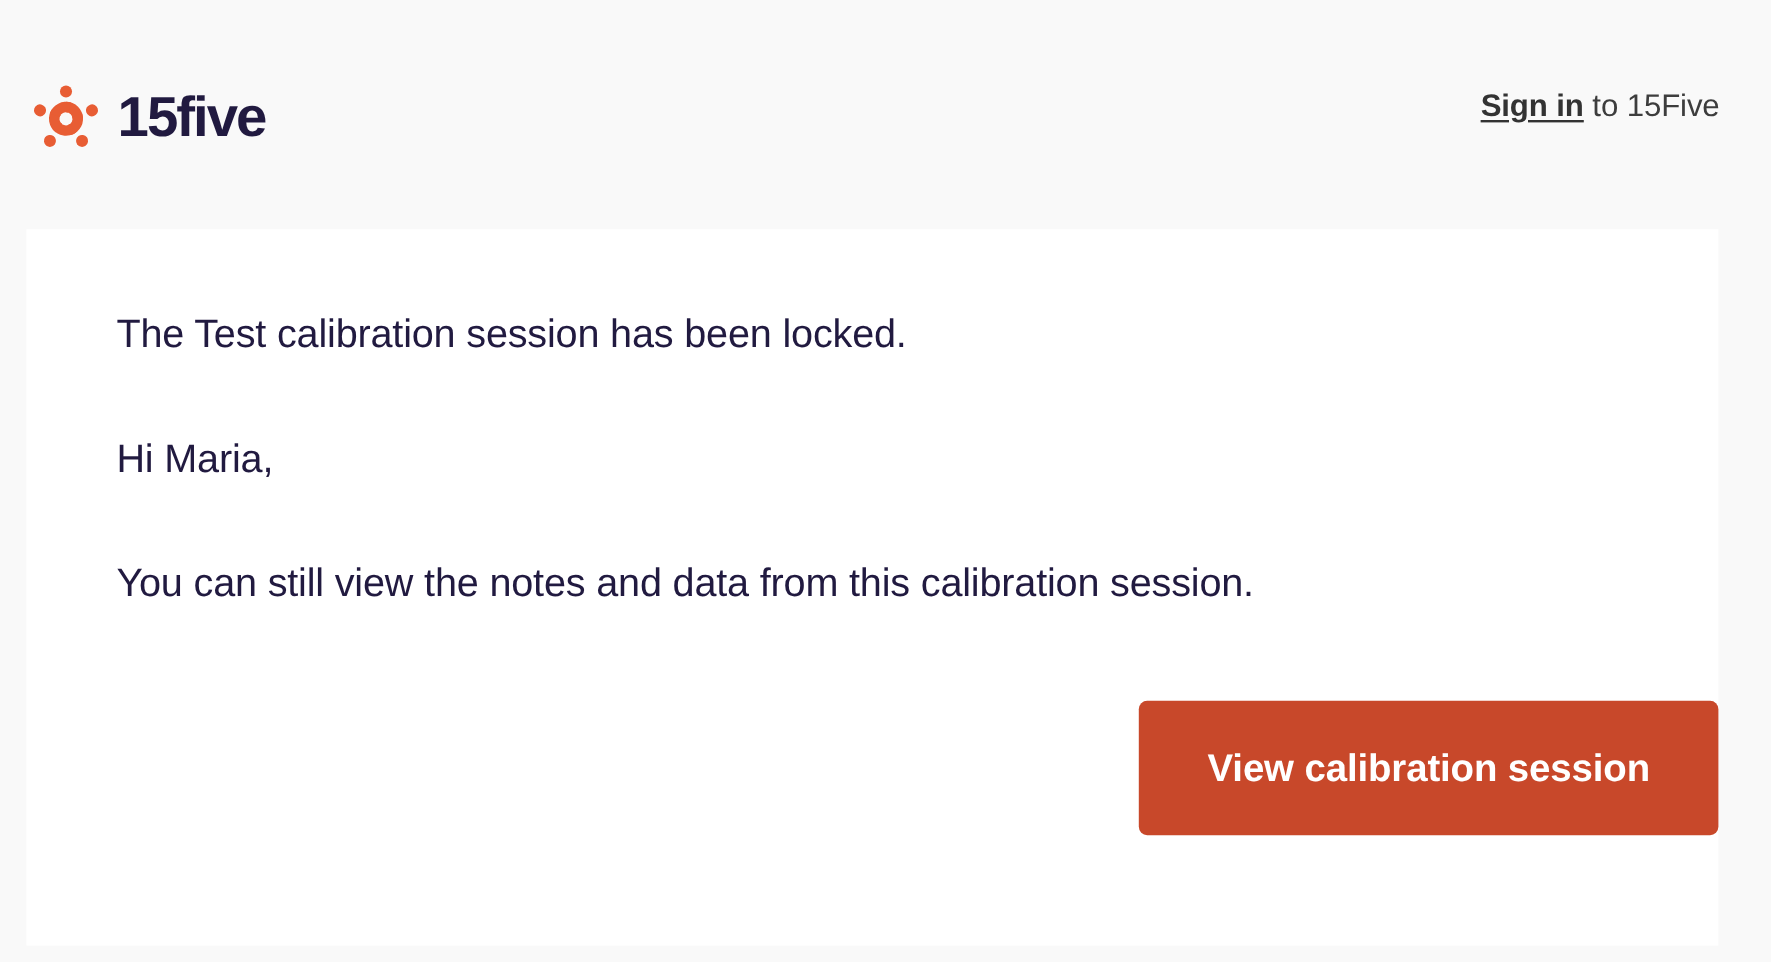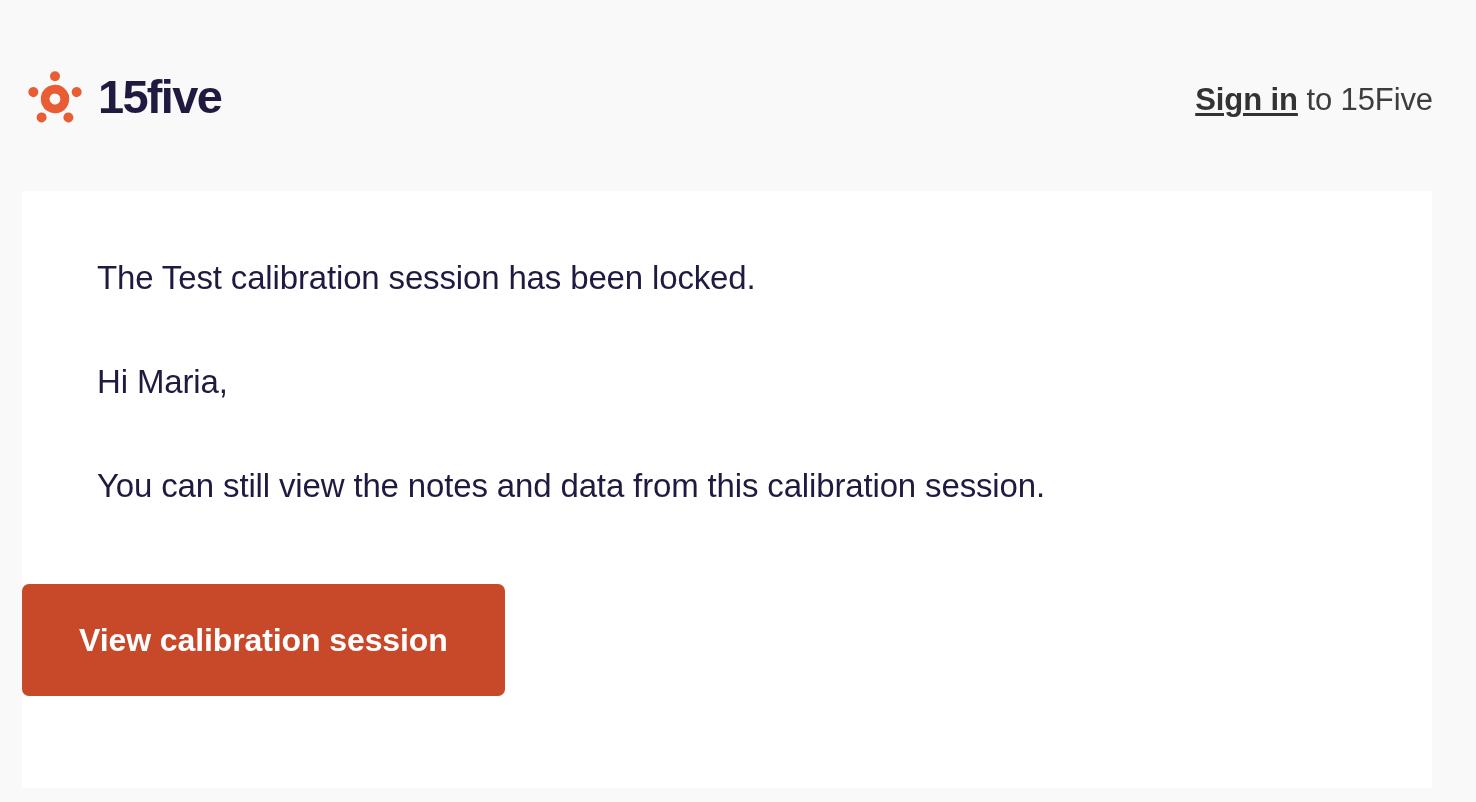--- a/index.html
+++ b/index.html
@@ -50,22 +50,22 @@
   }
 
   .brand-wordmark {
     display: block;
     height: 52px;
   }
 
   .signin-block {
     position: absolute;
     right: 43px;
-    top: 52px;
-    font-size: 31px;
+    top: 40px;
+    font-size: 26px;
     line-height: 40px;
     color: #3d3d3d;
     letter-spacing: -0.1px;
     white-space: nowrap;
   }
   .signin-link {
     font-weight: bold;
     text-decoration: underline;
     text-underline-offset: 3px;
     color: #333333;
@@ -105,21 +105,21 @@
   .para.last {
     margin-bottom: 0;
   }
 
   .cta-wrap {
     position: absolute;
     left: 0;
     top: 393px;
     width: 1410px;
     display: flex;
-    justify-content: flex-start;
+    justify-content: flex-end;
   }
 
   .cta-button {
     display: inline-flex;
     align-items: center;
     justify-content: center;
     background: #c8482a;
     color: #ffffff;
     font-size: 32px;
     font-weight: bold;

